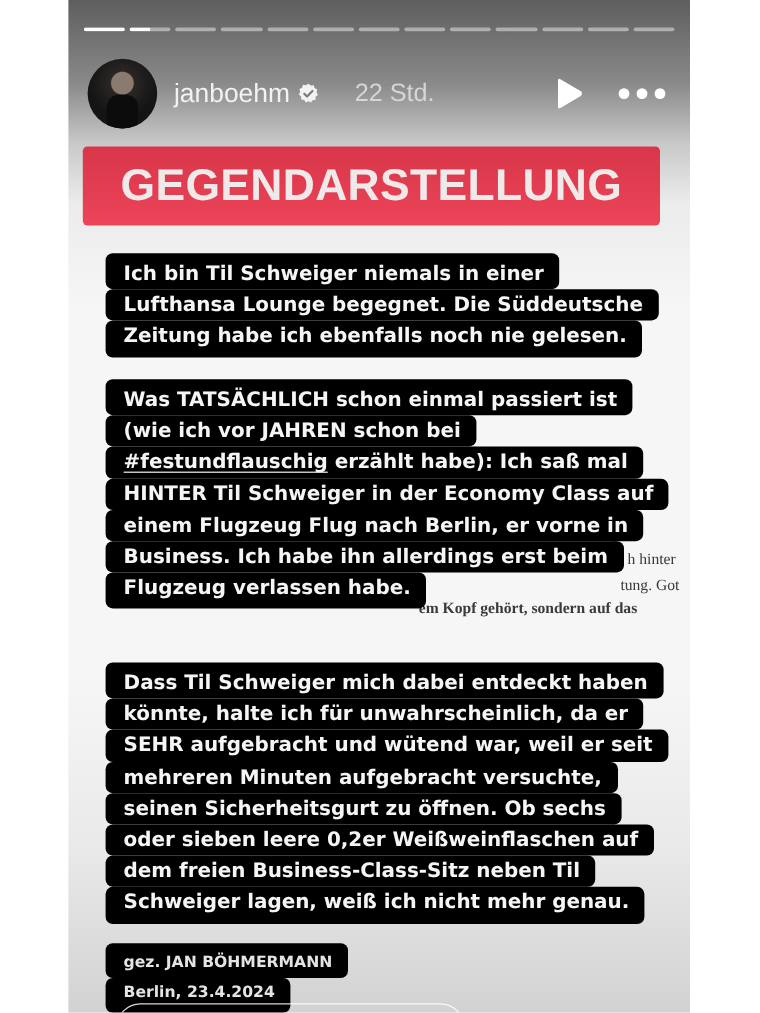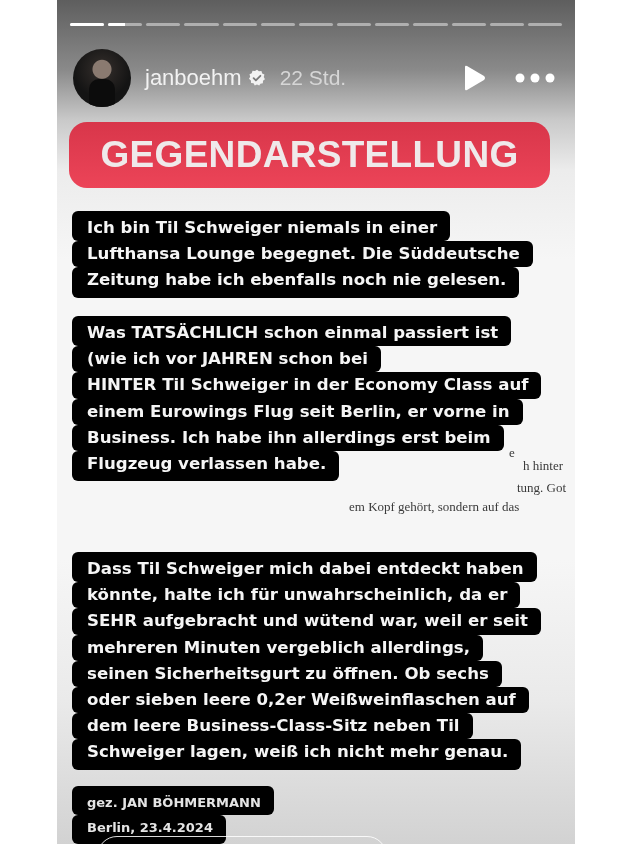--- a/index.html
+++ b/index.html
@@ -19,39 +19,39 @@
     width:58px; height:58px; border-radius:50%; flex:none;
     background: radial-gradient(circle at 50% 35%, #8a7a70 0 9px, #2a2624 10px, #141414 60%);
     position:relative; overflow:hidden;
   }
   .avatar::after {
     content:""; position:absolute; left:16px; top:30px; width:26px; height:30px;
     background:#0c0c0c; border-radius:10px 10px 0 0;
   }
   .username { margin-left:14px; font-size:22px; color:#f2f2f2; font-family:"Liberation Sans", sans-serif; }
   .verified { margin-left:6px; width:18px; height:18px; display:inline-block; }
-  .time { margin-left:14px; font-size:21px; color:#d6d6d6; font-family:"Liberation Sans", sans-serif; }
+  .time { margin-left:30px; font-size:21px; color:#d6d6d6; font-family:"Liberation Sans", sans-serif; }
   .spacer { flex:1; }
   .icon-btn { display:flex; align-items:center; justify-content:center; cursor:pointer; }
   .play-btn { width:30px; height:30px; margin-right:24px; }
   .more-btn { width:44px; height:30px; margin-right:6px; }
   .banner {
     position:absolute; left:12px; top:122px; width:481px; height:66px;
     background: linear-gradient(to bottom, #d8364a, #ec4458);
-    border-radius:18px; display:flex; align-items:center; justify-content:center;
+    border-radius:4px; display:flex; align-items:center; justify-content:center;
   }
   .banner span {
     color:#efe9ea; font-family:"Liberation Sans", sans-serif; font-weight:bold;
     font-size:37px; letter-spacing:0.3px;
   }
   .para { position:absolute; left:15px; }
   .line {
     display:block; width:max-content; background:#000; color:#f5f5f5;
     font-family:"DejaVu Sans", sans-serif; font-weight:bold; font-size:16.6px;
-    line-height:26.2px; padding:0 13px 0 15px; border-radius:6px; white-space:nowrap;
+    line-height:26.2px; padding:0 13px 0 15px; border-radius:6px; white-space:nowrap;margin-left:16px;
   }
   .line:first-child { padding-top:4px; }
   .line:last-child { padding-bottom:4px; }
   .hashtag { text-decoration:underline; text-underline-offset:3px; }
   .bgtext {
     position:absolute; font-family:"Liberation Serif", serif; color:#3a3a3a; font-size:13px;
     line-height:19px; white-space:nowrap;
   }
   .reply {
     position:absolute; left:40px; top:836px; width:290px; height:40px;
@@ -129,45 +129,46 @@
     </div>
   </div>
 
   <div class="banner">
     <span>GEGENDARSTELLUNG</span>
   </div>
 
   <div class="bgtext" style="left:452px; top:443px;">e</div>
   <div class="bgtext" style="left:466px; top:456px;text-align:center;">h hinter</div>
   <div class="bgtext" style="left:460px; top:478px;">tung. Got</div>
-  <div class="bgtext" style="left:292px; top:497px;">em Kopf gehört, sondern auf das</div>
+  <div class="bgtext" style="left:292px; top:497px;font-weight:bold;">em Kopf gehört, sondern auf das</div>
 
   <div class="para" style="top:211px;">
     <span class="line">Ich bin Til Schweiger niemals in einer</span>
     <span class="line">Lufthansa Lounge begegnet. Die Süddeutsche</span>
     <span class="line">Zeitung habe ich ebenfalls noch nie gelesen.</span>
   </div>
 
   <div class="para" style="top:316px;">
     <span class="line">Was TATSÄCHLICH schon einmal passiert ist</span>
     <span class="line">(wie ich vor JAHREN schon bei</span>
+    <span class="line"><span class="hashtag">#festundflauschig</span><span> erzählt habe): Ich saß mal</span></span>
     <span class="line">HINTER Til Schweiger in der Economy Class auf</span>
-    <span class="line">einem Eurowings Flug seit Berlin, er vorne in</span>
+    <span class="line">einem Flugzeug Flug nach Berlin, er vorne in</span>
     <span class="line">Business. Ich habe ihn allerdings erst beim</span>
     <span class="line">Flugzeug verlassen habe.</span>
   </div>
 
   <div class="para" style="top:552px;">
     <span class="line">Dass Til Schweiger mich dabei entdeckt haben</span>
     <span class="line">könnte, halte ich für unwahrscheinlich, da er</span>
     <span class="line">SEHR aufgebracht und wütend war, weil er seit</span>
-    <span class="line">mehreren Minuten vergeblich allerdings,</span>
+    <span class="line">mehreren Minuten aufgebracht versuchte,</span>
     <span class="line">seinen Sicherheitsgurt zu öffnen. Ob sechs</span>
     <span class="line">oder sieben leere 0,2er Weißweinflaschen auf</span>
-    <span class="line">dem leere Business-Class-Sitz neben Til</span>
+    <span class="line">dem freien Business-Class-Sitz neben Til</span>
     <span class="line">Schweiger lagen, weiß ich nicht mehr genau.</span>
   </div>
 
   <div class="para sig" style="top:786px;">
     <span class="line">gez. JAN BÖHMERMANN</span>
     <span class="line">Berlin, 23.4.2024</span>
   </div>
 
   <div class="reply"></div>
 </div>

